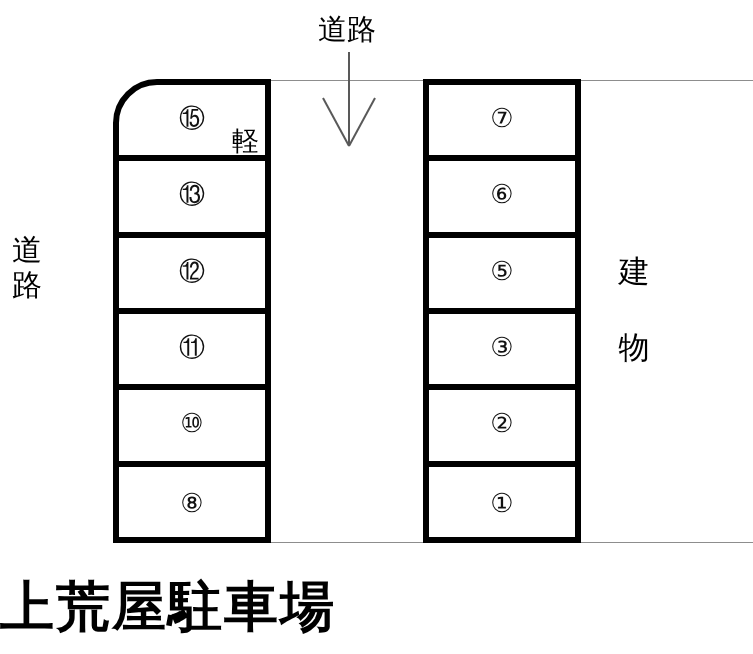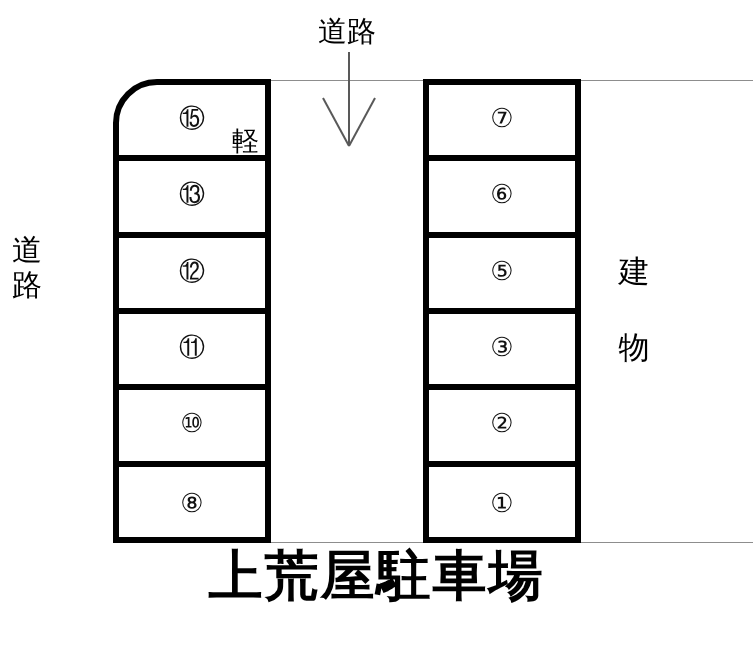--- a/index.html
+++ b/index.html
@@ -105,42 +105,41 @@
     width: 44px;
     font-size: 31px;
     line-height: 2.45;
   }
   .label-road-top {
     position: absolute;
     left: 292px;
     top: 17px;
     width: 110px;
     text-align: center;
-    font-family: Liberation Sans, sans-serif;
+    font-family: Liberation Mono, monospace;
     font-size: 29px;
     line-height: 1;
     color: #000000;
   }
 
   
   .arrow-svg {
     position: absolute;
     left: 306px;
     top: 52px;
     width: 86px;
     height: 100px;
   }
 
   
   .title {
     position: absolute;
     left: 0;
-    top: 545px;
+    top: 576px;
     width: 753px;
-    text-align: center;
     font-family: "DejaVu Sans", sans-serif;
     font-weight: bold;
     font-size: 54px;
     line-height: 1.15;
     letter-spacing: 2px;
     color: #000000;
   }
 </style>
 </head>
 <body>

